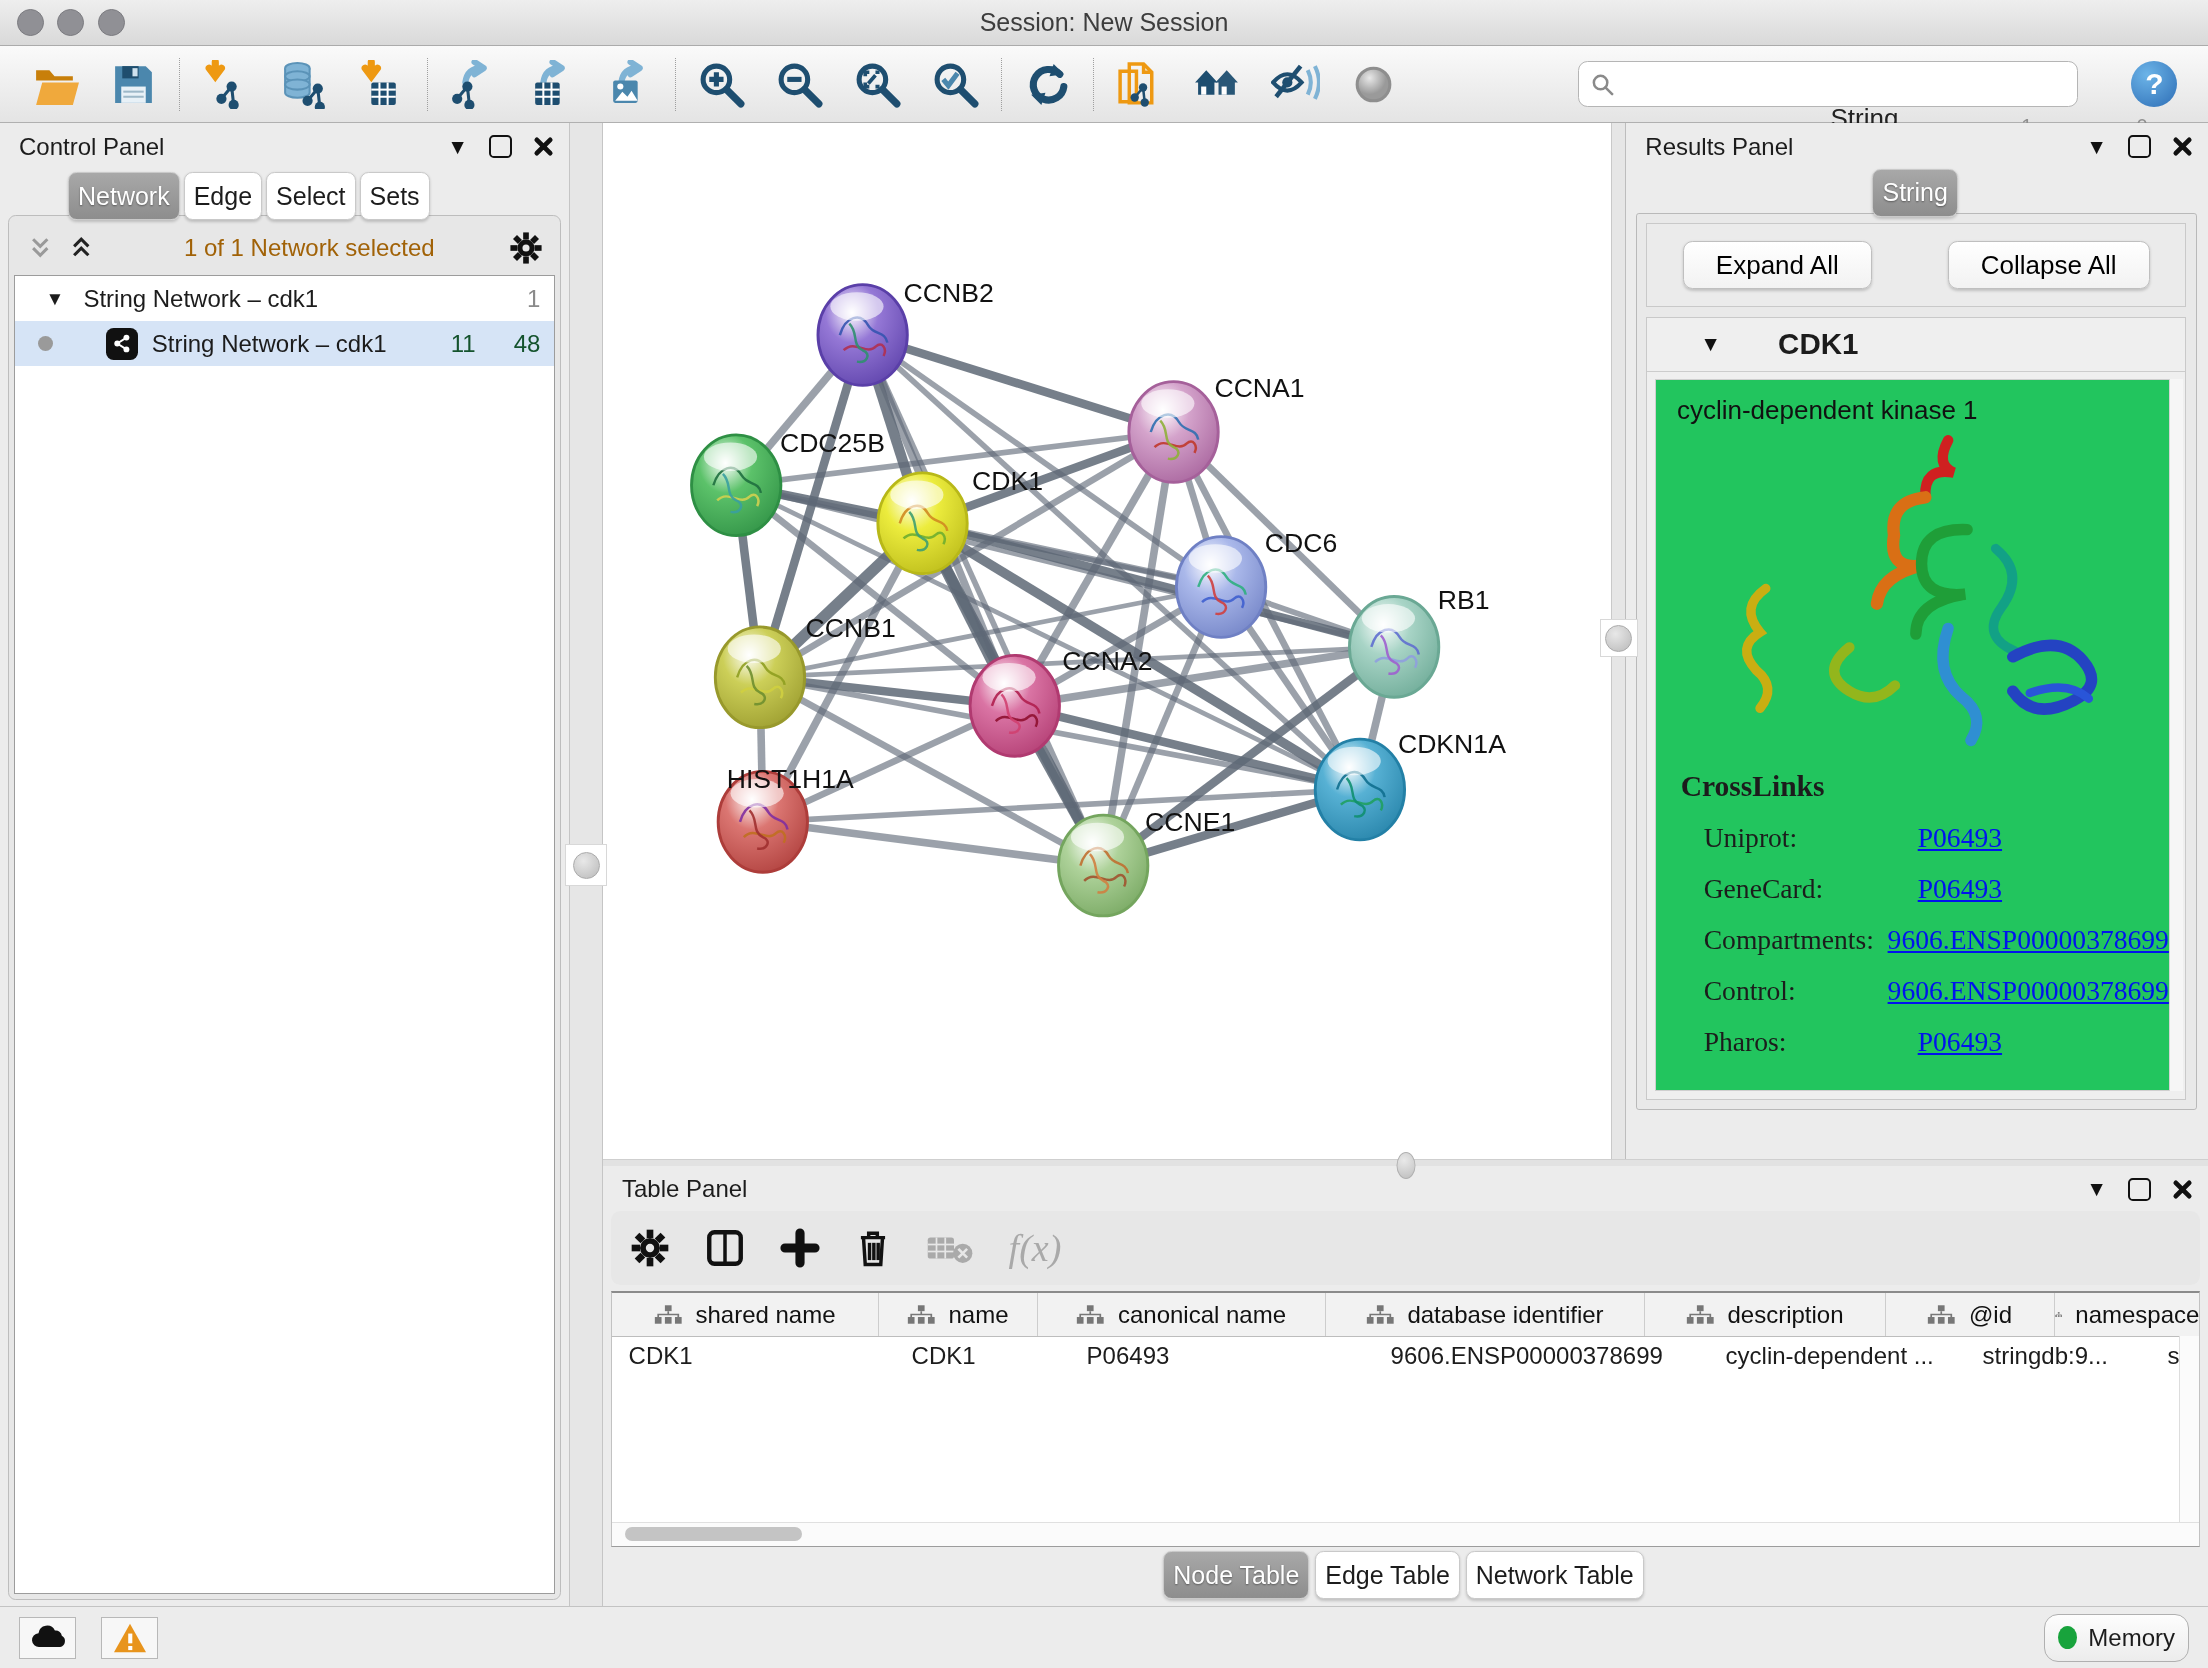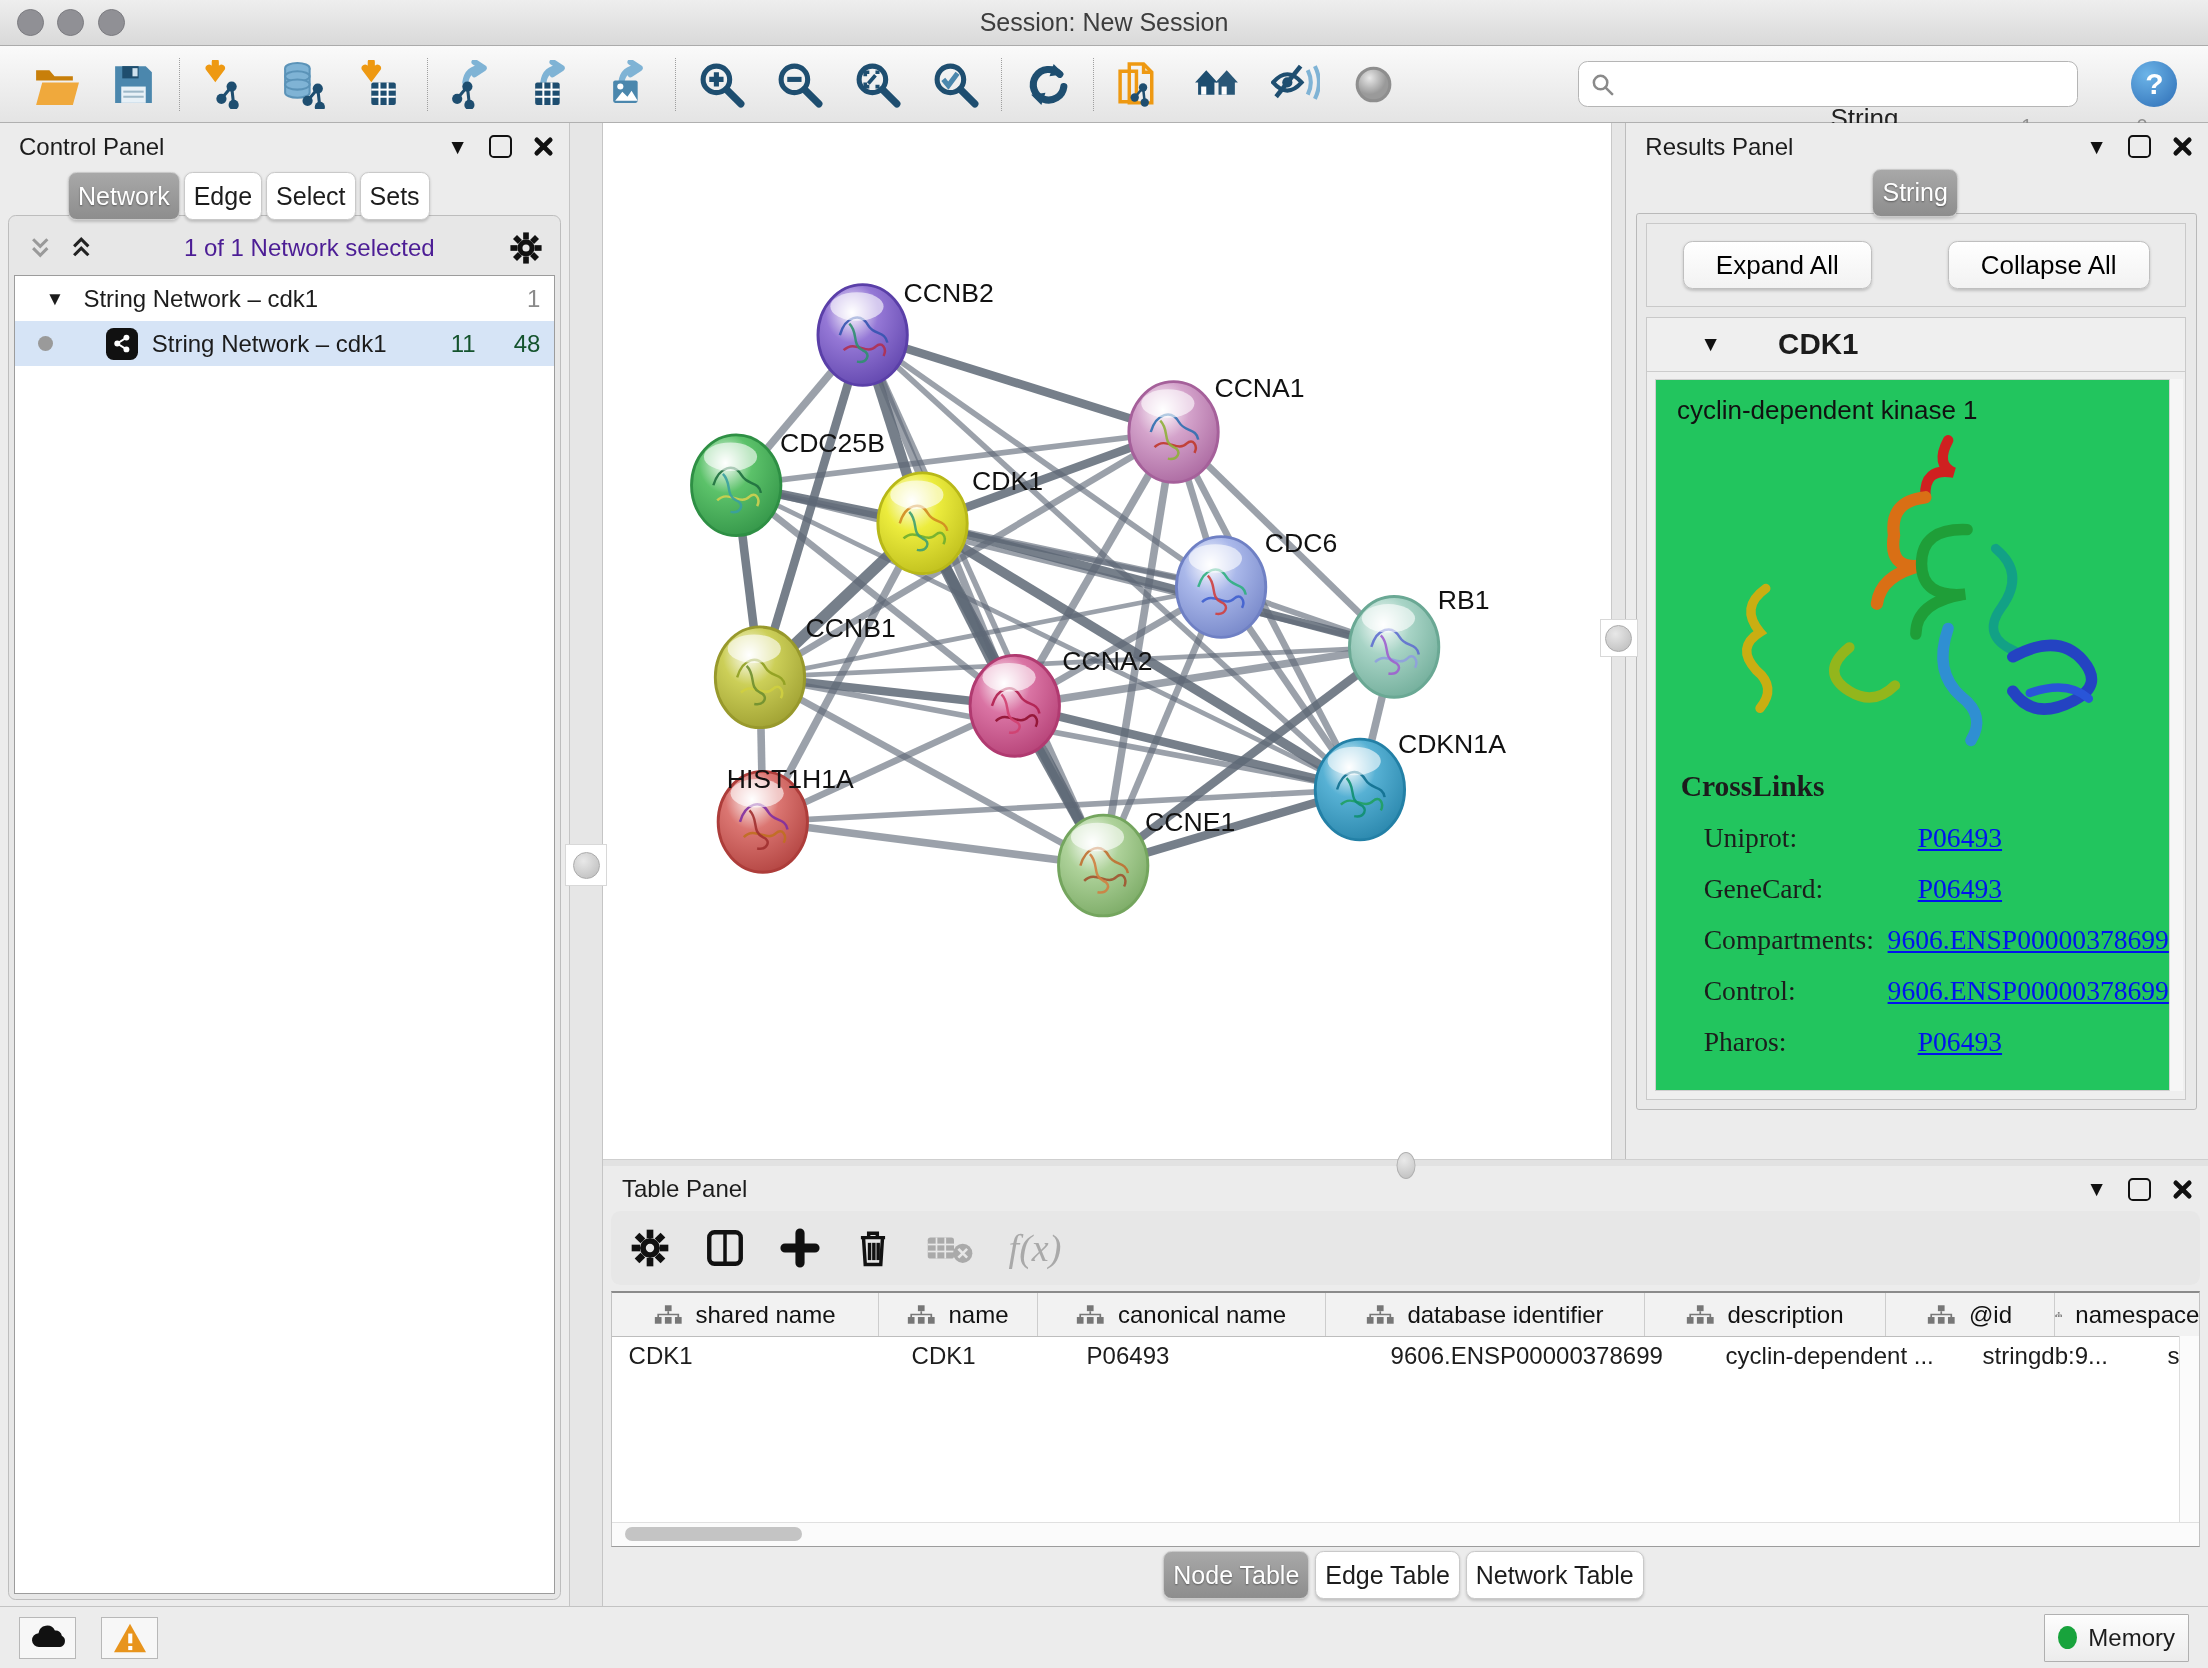--- a/index.html
+++ b/index.html
@@ -38,21 +38,21 @@
   .tri{font-size:21px;color:#111;}
   .sqr{width:19px;height:19px;border:2.9px solid #111;border-radius:4.8px;}
   .tabsrow{display:flex;margin:5.7px 0 0 68px;position:relative;z-index:2;}
   .tab{height:46px;display:flex;align-items:center;justify-content:center;font-size:25px;
     background:#fff;border:1px solid #c9c9c9;border-radius:8.6px;margin-right:4px;
     box-shadow:0 1.9px 2.9px rgba(0,0,0,.18);cursor:pointer;padding:0 9px;}
   .tab.sel{background:linear-gradient(#a8a8a8,#8d8d8d);color:#fff;text-shadow:0 1px 1.9px rgba(0,0,0,.4);}
   .cbox{margin:-5.7px 7.6px 5.7px 7.6px;border:1px solid #bdbdbd;border-radius:7.6px;background:#e7e7e7;
     flex:1;display:flex;flex-direction:column;min-height:0;padding-top:9.5px;}
   .selrow{height:46px;display:flex;align-items:center;padding:0 17px;}
-  .selrow .stext{flex:1;text-align:center;font-size:24px;color:#4c1d95;}
+  .selrow .stext{flex:1;text-align:center;font-size:24px;color:#a16207;}
   .chev{cursor:pointer;margin-right:13.3px;}
   .netlist{flex:1;background:#fff;border:1px solid #9c9c9c;margin:3.8px 5.7px 5.7px 5.7px;overflow:hidden;}
   .nrow{height:45px;display:flex;align-items:center;font-size:24px;padding:0 13.3px;}
   .nrow .lbl{margin-left:13.3px;}
   .nrow .cnt{margin-left:auto;color:#8a8a8a;}
   .nrow.sel{background:#d6e4f6;}
   .dot{width:15px;height:15px;border-radius:50%;background:#9a9a9a;margin:0 11.4px 0 9.5px;}
   .shbadge{width:32px;height:32px;border-radius:7.6px;background:#111;display:flex;align-items:center;justify-content:center;}
   .counts2{margin-left:auto;display:flex;gap:38px;color:#14532d;}
   
@@ -129,21 +129,21 @@
   .vscroll{position:absolute;top:43px;right:0;bottom:23px;width:19px;background:#fbfbfb;border-left:1px solid #ddd;}
   .hscroll{height:23px;flex:0 0 23px;background:#fbfbfb;border-top:1px solid #e0e0e0;position:relative;}
   .hthumb{position:absolute;left:13.3px;top:3.8px;width:177px;height:14.3px;border-radius:7.6px;background:#c4c4c4;cursor:pointer;}
   .ttabs{height:55px;flex:0 0 55px;display:flex;align-items:flex-start;justify-content:center;padding-top:3.8px;gap:1.9px;}
   
   .statusbar{height:61px;flex:0 0 61px;background:#ececec;border-top:1px solid #c3c3c3;
     display:flex;align-items:center;padding:0 19px;}
   .sbtn{width:55px;height:40px;background:#f7f7f7;border:1.9px solid #b8b8b8;display:flex;
     align-items:center;justify-content:center;margin-right:25px;cursor:pointer;}
   .membtn{margin-left:auto;width:143px;height:46px;background:linear-gradient(#fdfdfd,#ececec);
-    border:1px solid #b0b0b0;border-radius:1px;display:flex;align-items:center;justify-content:center;
+    border:1px solid #b0b0b0;border-radius:14px;display:flex;align-items:center;justify-content:center;
     gap:11.4px;font-size:24px;cursor:pointer;text-align:center;}
   .gdot{width:19px;height:23px;border-radius:50%;background:#18a33c;}
 </style>
 </head>
 <body>
 
 <div class="window">
 
   <div class="titlebar">
     <div class="traffic">

